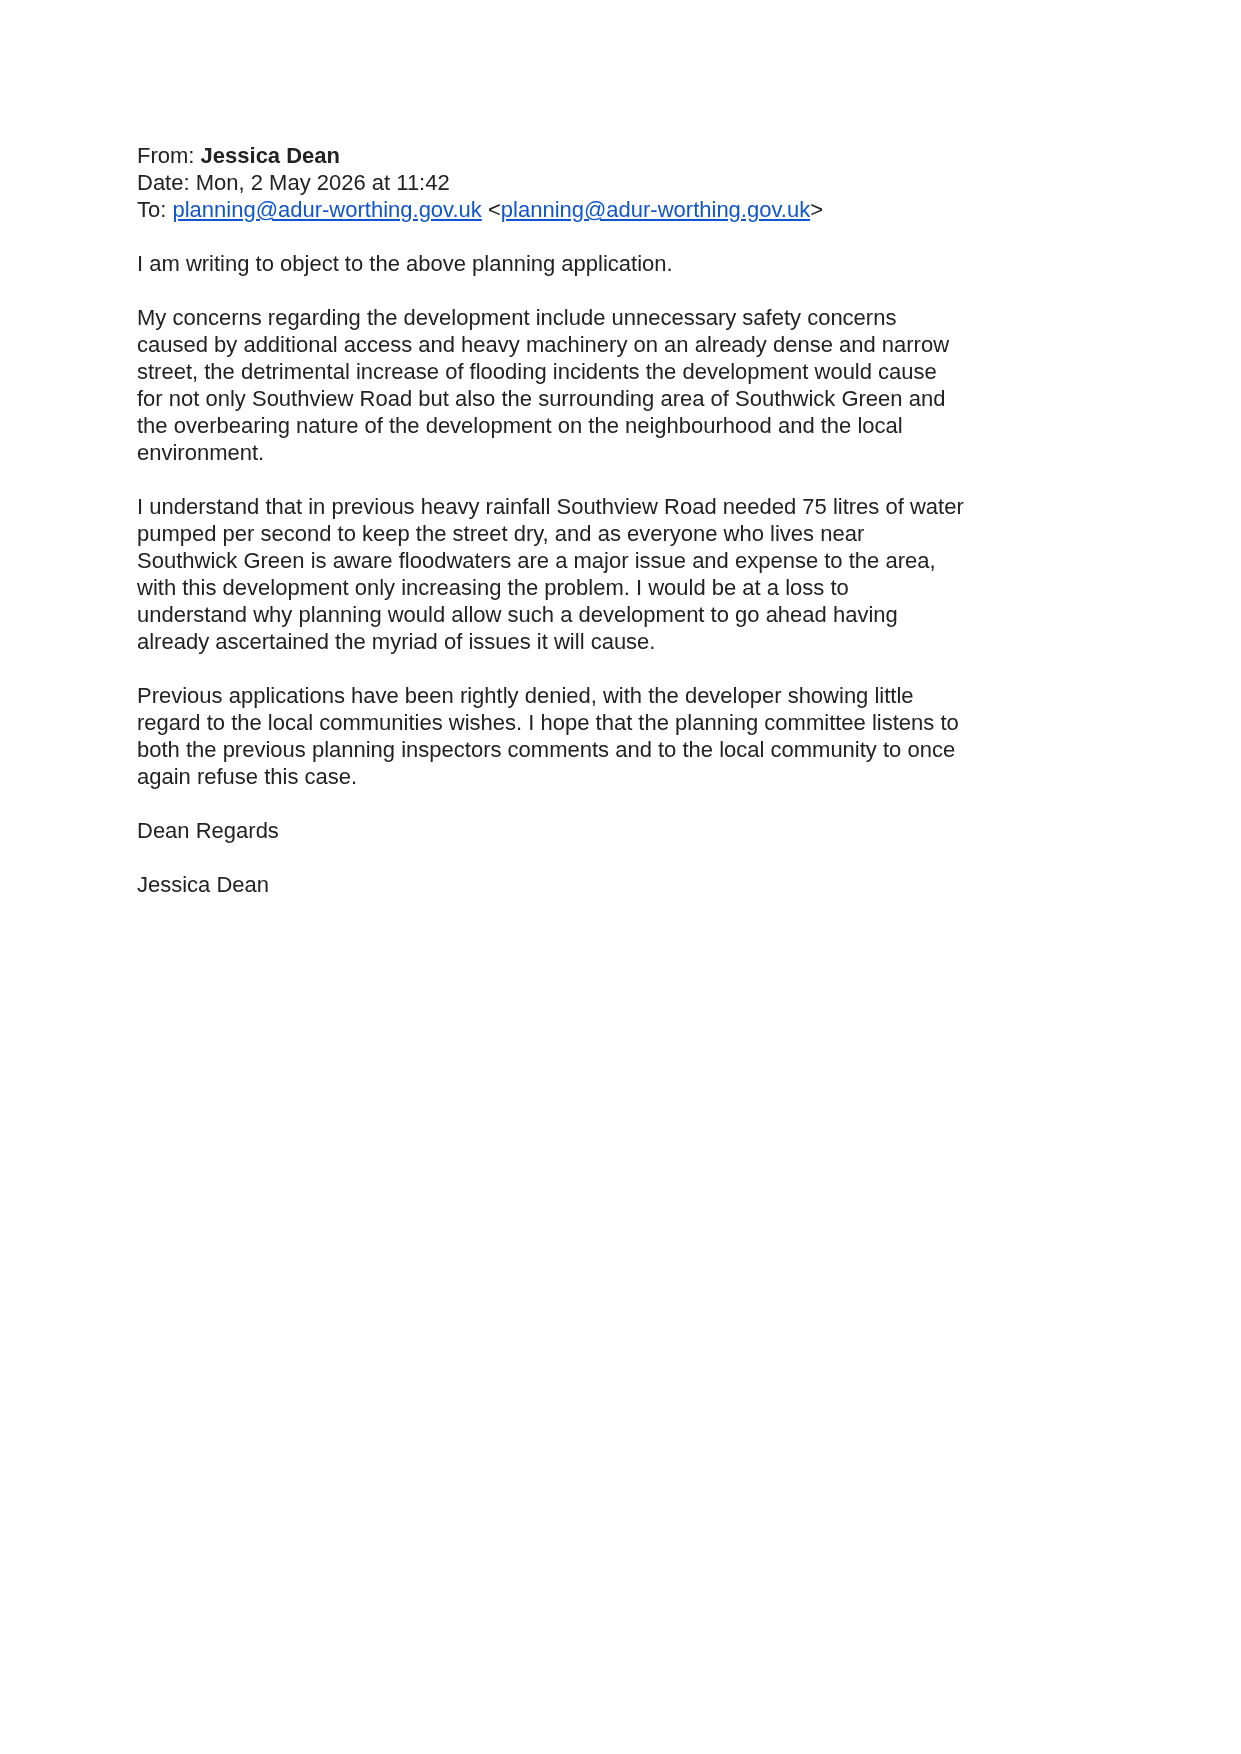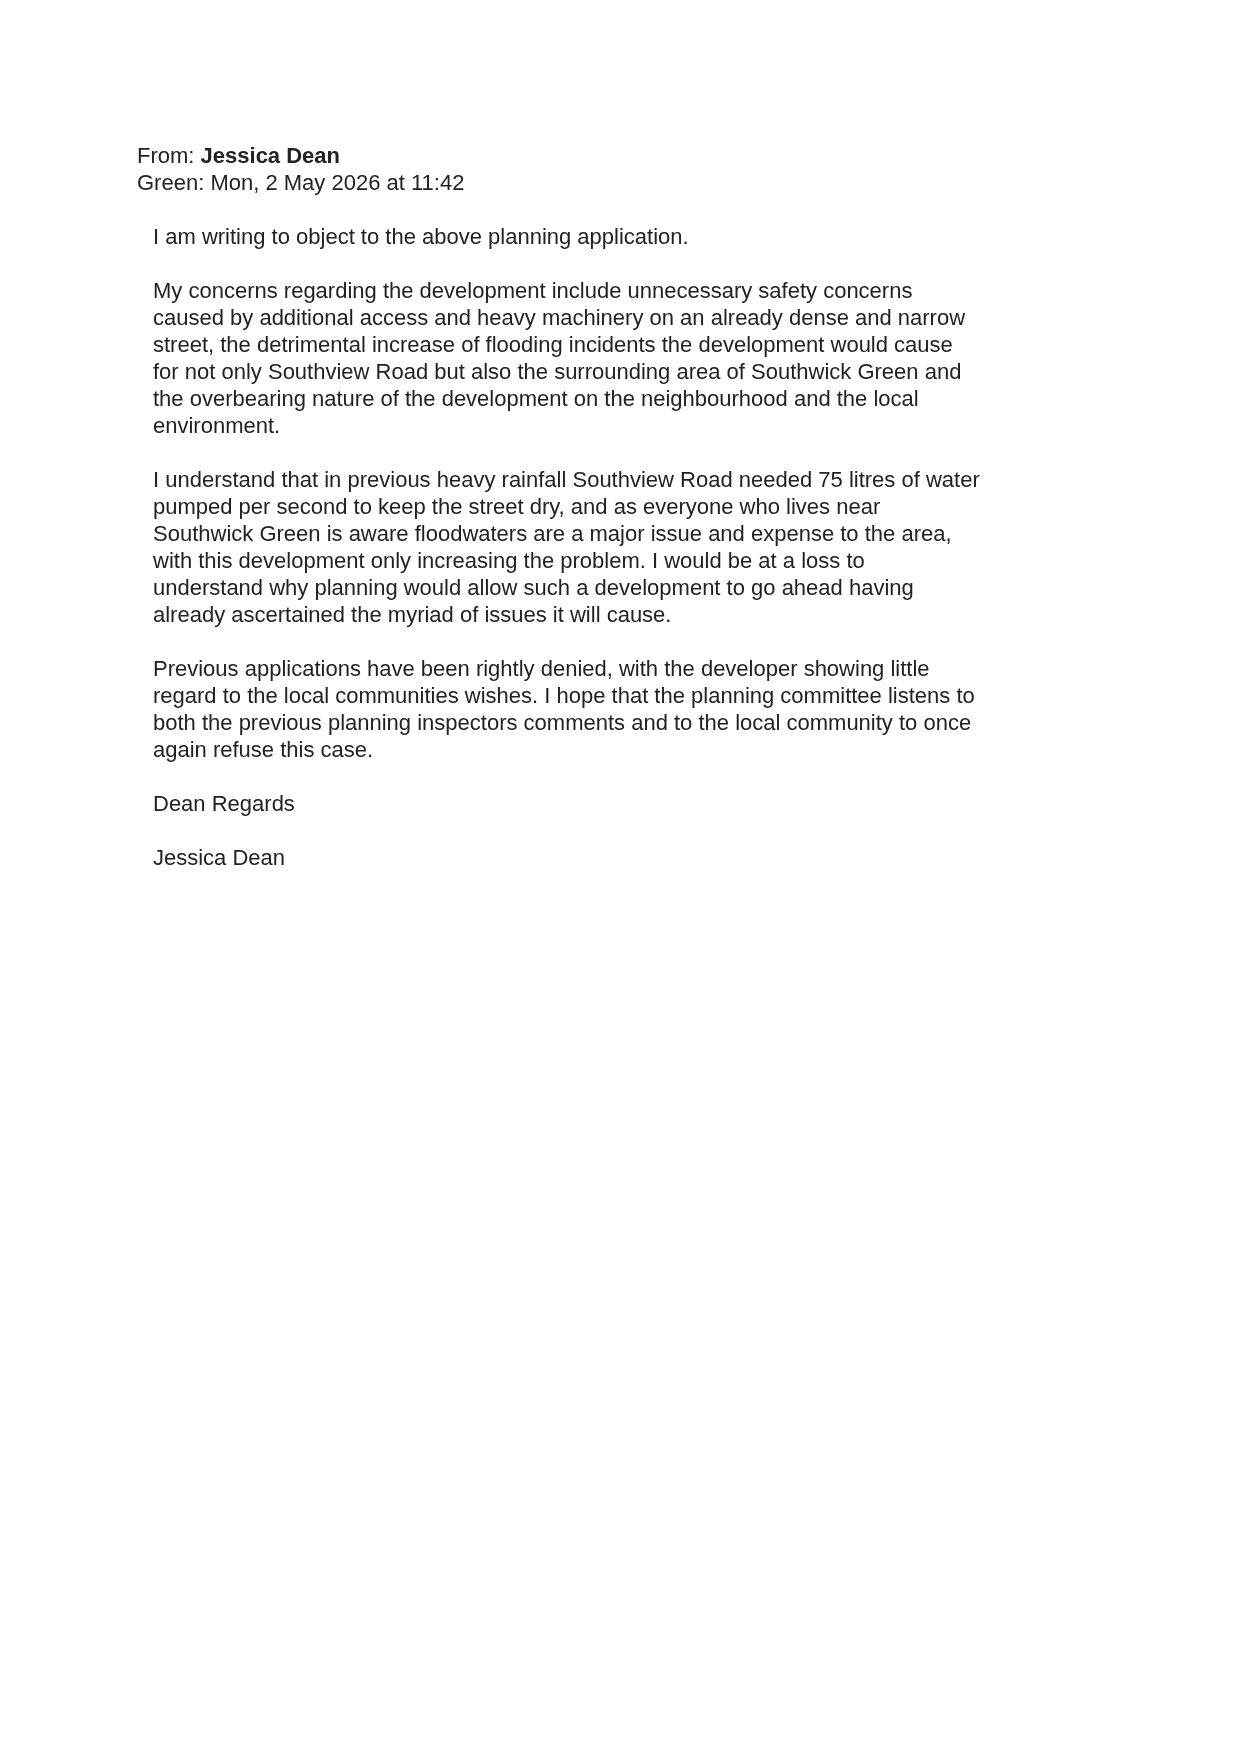--- a/index.html
+++ b/index.html
@@ -36,33 +36,34 @@
     text-decoration: underline;
     cursor: pointer;
   }
   .bracket {
     color: #222222;
   }
   .letter-body .salutation {
     margin: 99px 0 0 0;
   }
   .letter-body p.para {
-    margin: 27px 0 0 16px;
+    margin: 27px 0 0 0;
     white-space: pre-line;
   }
 </style>
 </head>
 <body>
 
 <div class="page">
   <div class="email">
 
     <div class="email-header">
       <p><span>From:</span> <span class="from-name">Jessica Dean</span></p>
-      <p><span>Green:</span> <span>Mon, 2 May 2026 at 11:42</span></p>
+      <p><span>Date:</span> <span>Mon, 2 May 2026 at 11:42</span></p>
+      <p><span>To:</span> <a class="email-link" href="#">planning@adur-worthing.gov.uk</a> <span class="bracket">&lt;</span><a class="email-link" href="#">planning@adur-worthing.gov.uk</a><span class="bracket">&gt;</span></p>
     </div>
 
     <div class="letter-body">
       <p class="para">I am writing to object to the above planning application.</p>
       <p class="para">My concerns regarding the development include unnecessary safety concerns
 caused by additional access and heavy machinery on an already dense and narrow
 street, the detrimental increase of flooding incidents the development would cause
 for not only Southview Road but also the surrounding area of Southwick Green and
 the overbearing nature of the development on the neighbourhood and the local
 environment.</p>

